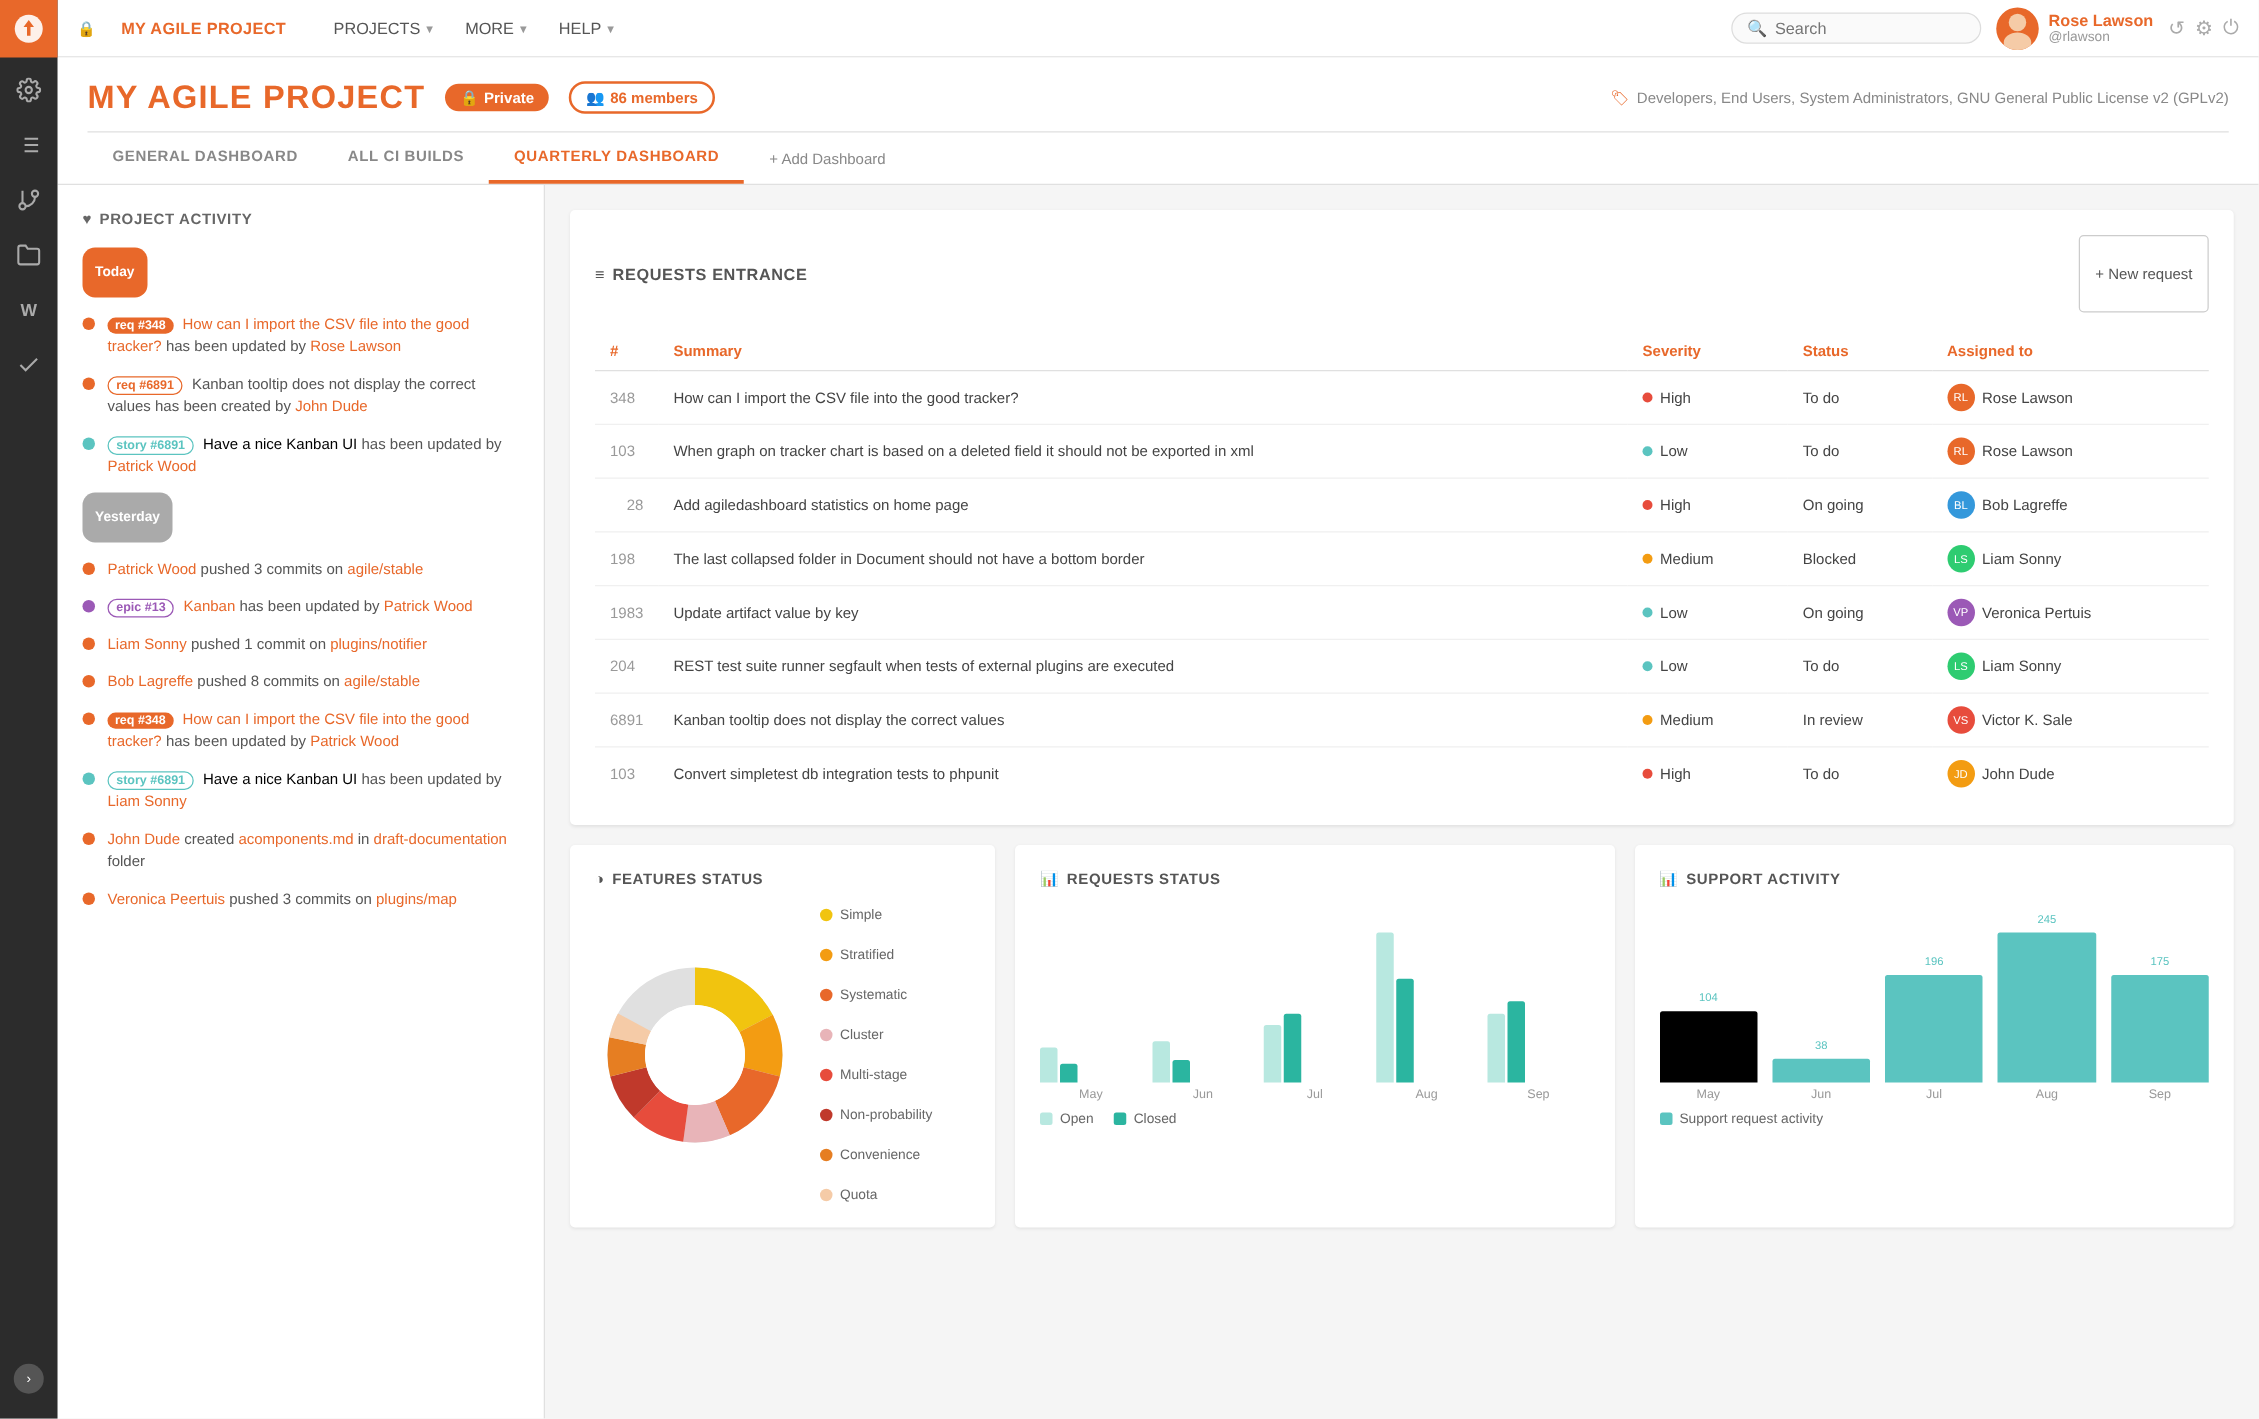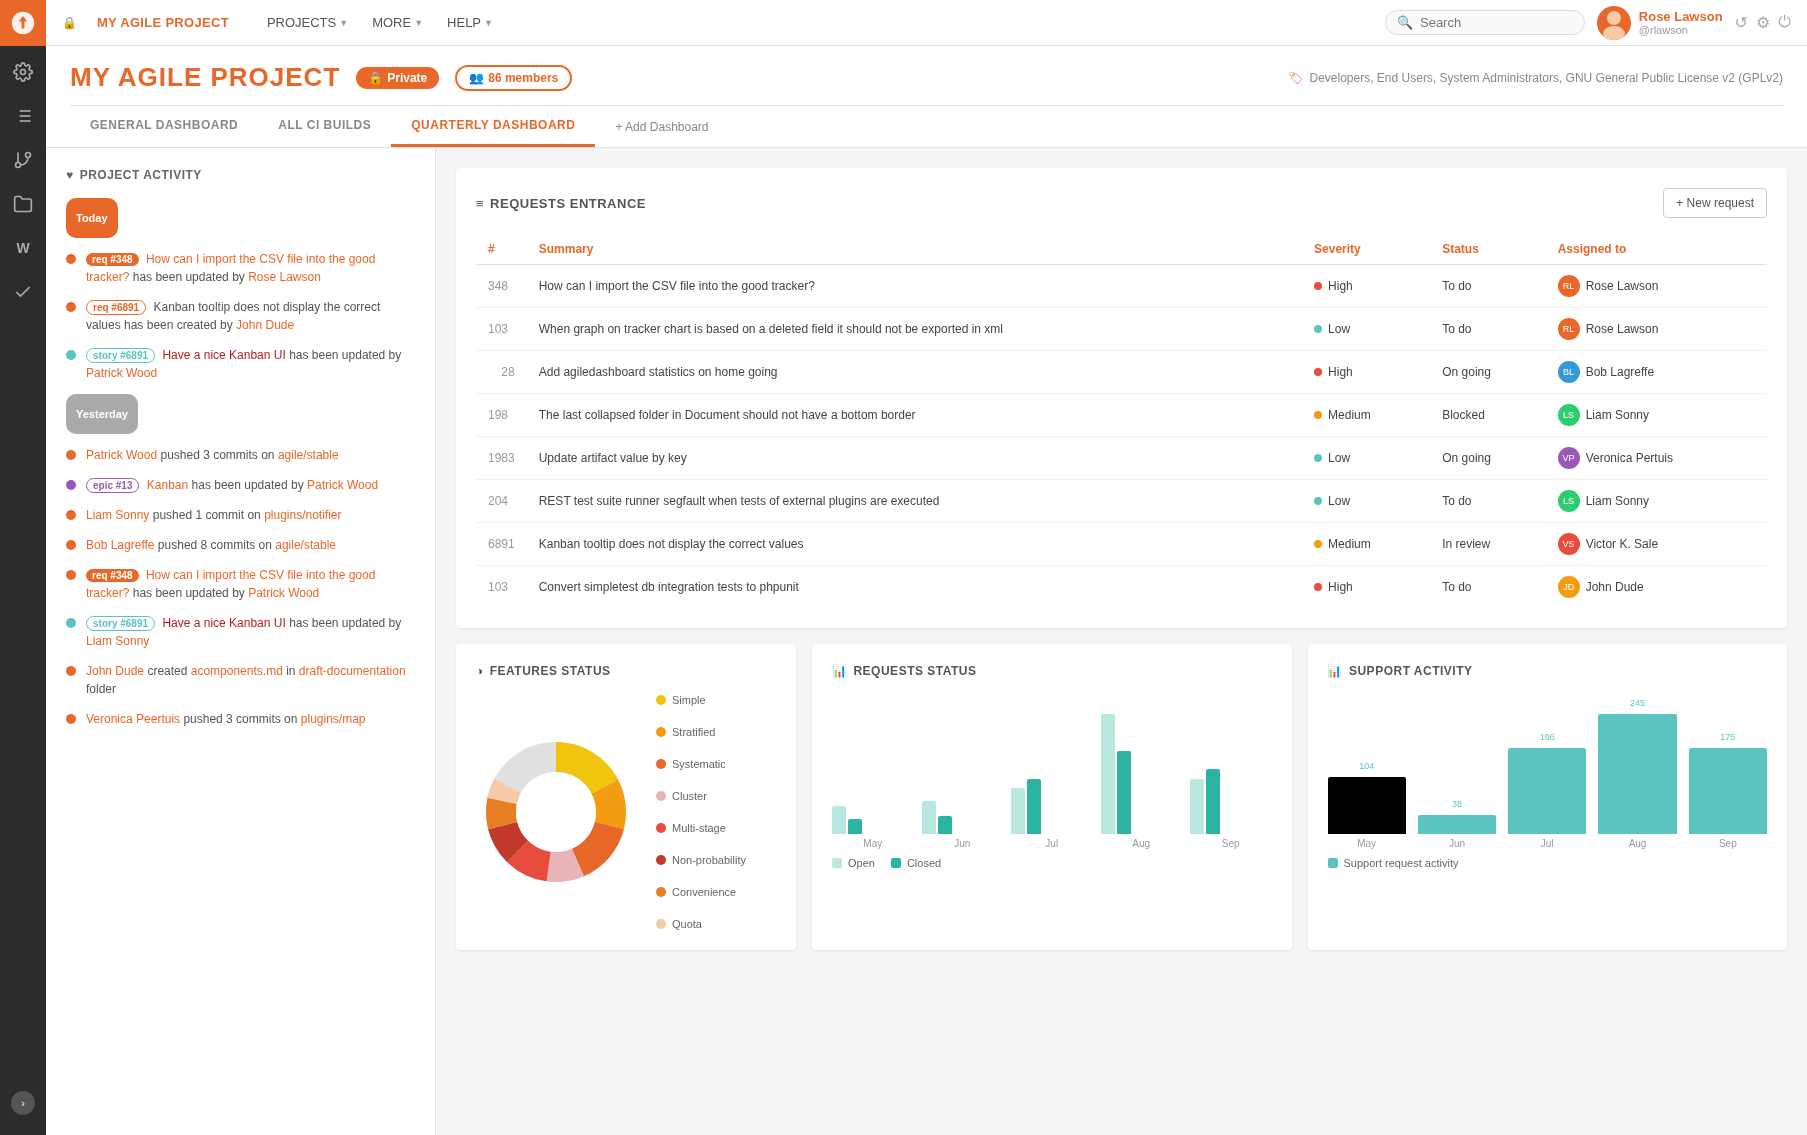--- a/index.html
+++ b/index.html
@@ -64,32 +64,32 @@
     .activity-dot { width: 10px; height: 10px; border-radius: 50%; flex-shrink: 0; margin-top: 4px; }
     .dot-orange { background: #e8682a; }
     .dot-teal { background: #5bc4c0; }
     .dot-purple { background: #9b59b6; }
     .activity-text { font-size: 12px; line-height: 1.5; color: #555; flex: 1; }
     .req-badge { background: #e8682a; color: white; font-size: 10px; padding: 1px 6px; border-radius: 10px; font-weight: bold; margin-right: 4px; }
     .req-badge.outline { background: transparent; border: 1px solid #e8682a; color: #e8682a; }
     .story-badge { background: transparent; border: 1px solid #5bc4c0; color: #5bc4c0; font-size: 10px; padding: 1px 6px; border-radius: 10px; font-weight: bold; margin-right: 4px; }
     .epic-badge { background: transparent; border: 1px solid #9b59b6; color: #9b59b6; font-size: 10px; padding: 1px 6px; border-radius: 10px; font-weight: bold; margin-right: 4px; }
     .link-text { color: #e8682a; cursor: pointer; }
-    .link-teal { color: #b91c1c; cursor: pointer; }
+    .link-teal { color: #000000; cursor: pointer; }
     .person-link { color: #e8682a; cursor: pointer; font-weight: 500; }
     .branch-link { color: #e8682a; cursor: pointer; }
 
     
     .right-panel { flex: 1; overflow-y: auto; padding: 20px; background: #f5f5f5; }
 
     
     .requests-card { background: white; border-radius: 4px; padding: 20px; margin-bottom: 16px; box-shadow: 0 1px 3px rgba(0,0,0,0.08); }
     .card-header { display: flex; align-items: center; gap: 12px; margin-bottom: 16px; }
     .card-title { font-size: 13px; font-weight: bold; color: #555; letter-spacing: 0.5px; text-transform: uppercase; display: flex; align-items: center; gap: 6px; }
-    .new-request-btn { margin-left: auto; border: 1px solid #ccc; border-radius: 4px; padding: 7px 12px; font-size: 12px; color: #555; cursor: pointer; background: white; display: flex; align-items: center; gap: 4px; }
+    .new-request-btn { margin-left: auto; border: 1px solid #ccc; border-radius: 4px; padding: 23px 12px; font-size: 12px; color: #555; cursor: pointer; background: white; display: flex; align-items: center; gap: 4px; }
 
     .requests-table { width: 100%; border-collapse: collapse; }
     .requests-table th { font-size: 12px; font-weight: bold; color: #e8682a; padding: 8px 12px; border-bottom: 1px solid #e0e0e0; text-align: left; }
     .requests-table th:first-child { width: 50px; }
     .requests-table td { padding: 10px 12px; border-bottom: 1px solid #f0f0f0; font-size: 12px; color: #444; vertical-align: middle; }
     .requests-table tr:last-child td { border-bottom: none; }
     .severity-dot { width: 8px; height: 8px; border-radius: 50%; display: inline-block; margin-right: 6px; }
     .assigned-cell { display: flex; align-items: center; gap: 6px; }
     .mini-avatar { width: 22px; height: 22px; border-radius: 50%; background: #ddd; display: flex; align-items: center; justify-content: center; font-size: 9px; color: #666; flex-shrink: 0; overflow: hidden; }
 
@@ -398,21 +398,21 @@
       <td>To do</td>
       <td>
         <div class="assigned-cell">
           <div class="mini-avatar av-rose">RL</div>
           <span>Rose Lawson</span>
         </div>
       </td>
     </tr>
               <tr>
       <td style="color:#999;text-align:right;">28</td>
-      <td>Add agiledashboard statistics on home going</td>
+      <td>Add agiledashboard statistics on home page</td>
       <td>
         <span class="severity-dot" style="background:#e74c3c;"></span>High
       </td>
       <td>On going</td>
       <td>
         <div class="assigned-cell">
           <div class="mini-avatar av-bob">BL</div>
           <span>Bob Lagreffe</span>
         </div>
       </td>

